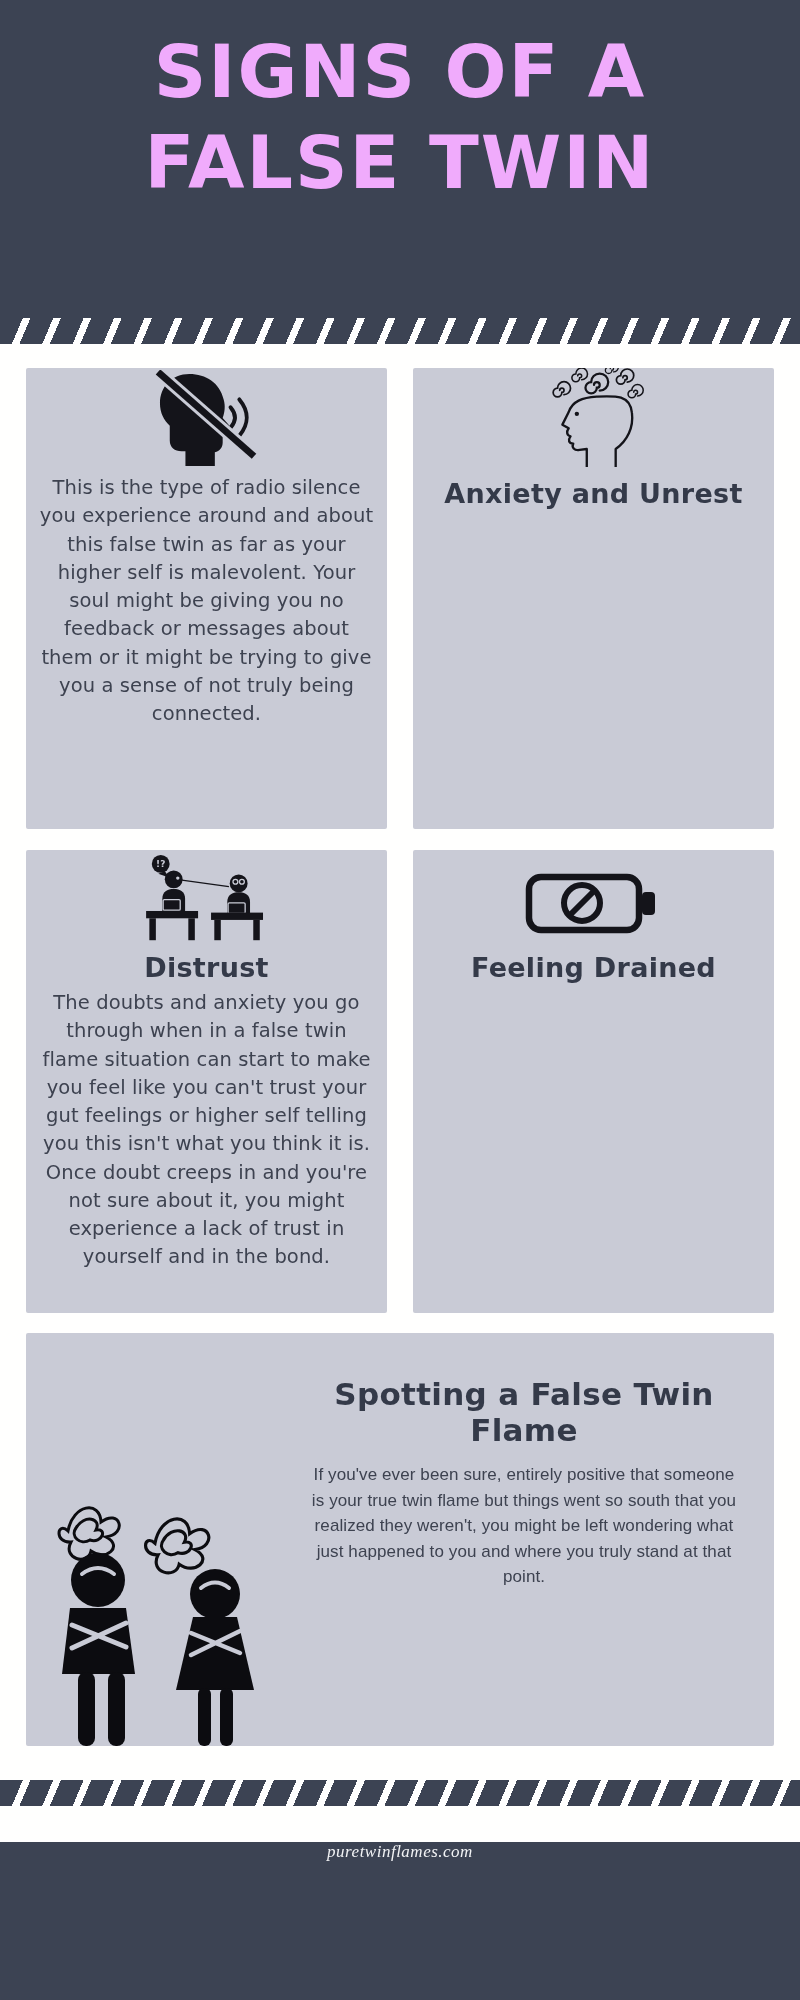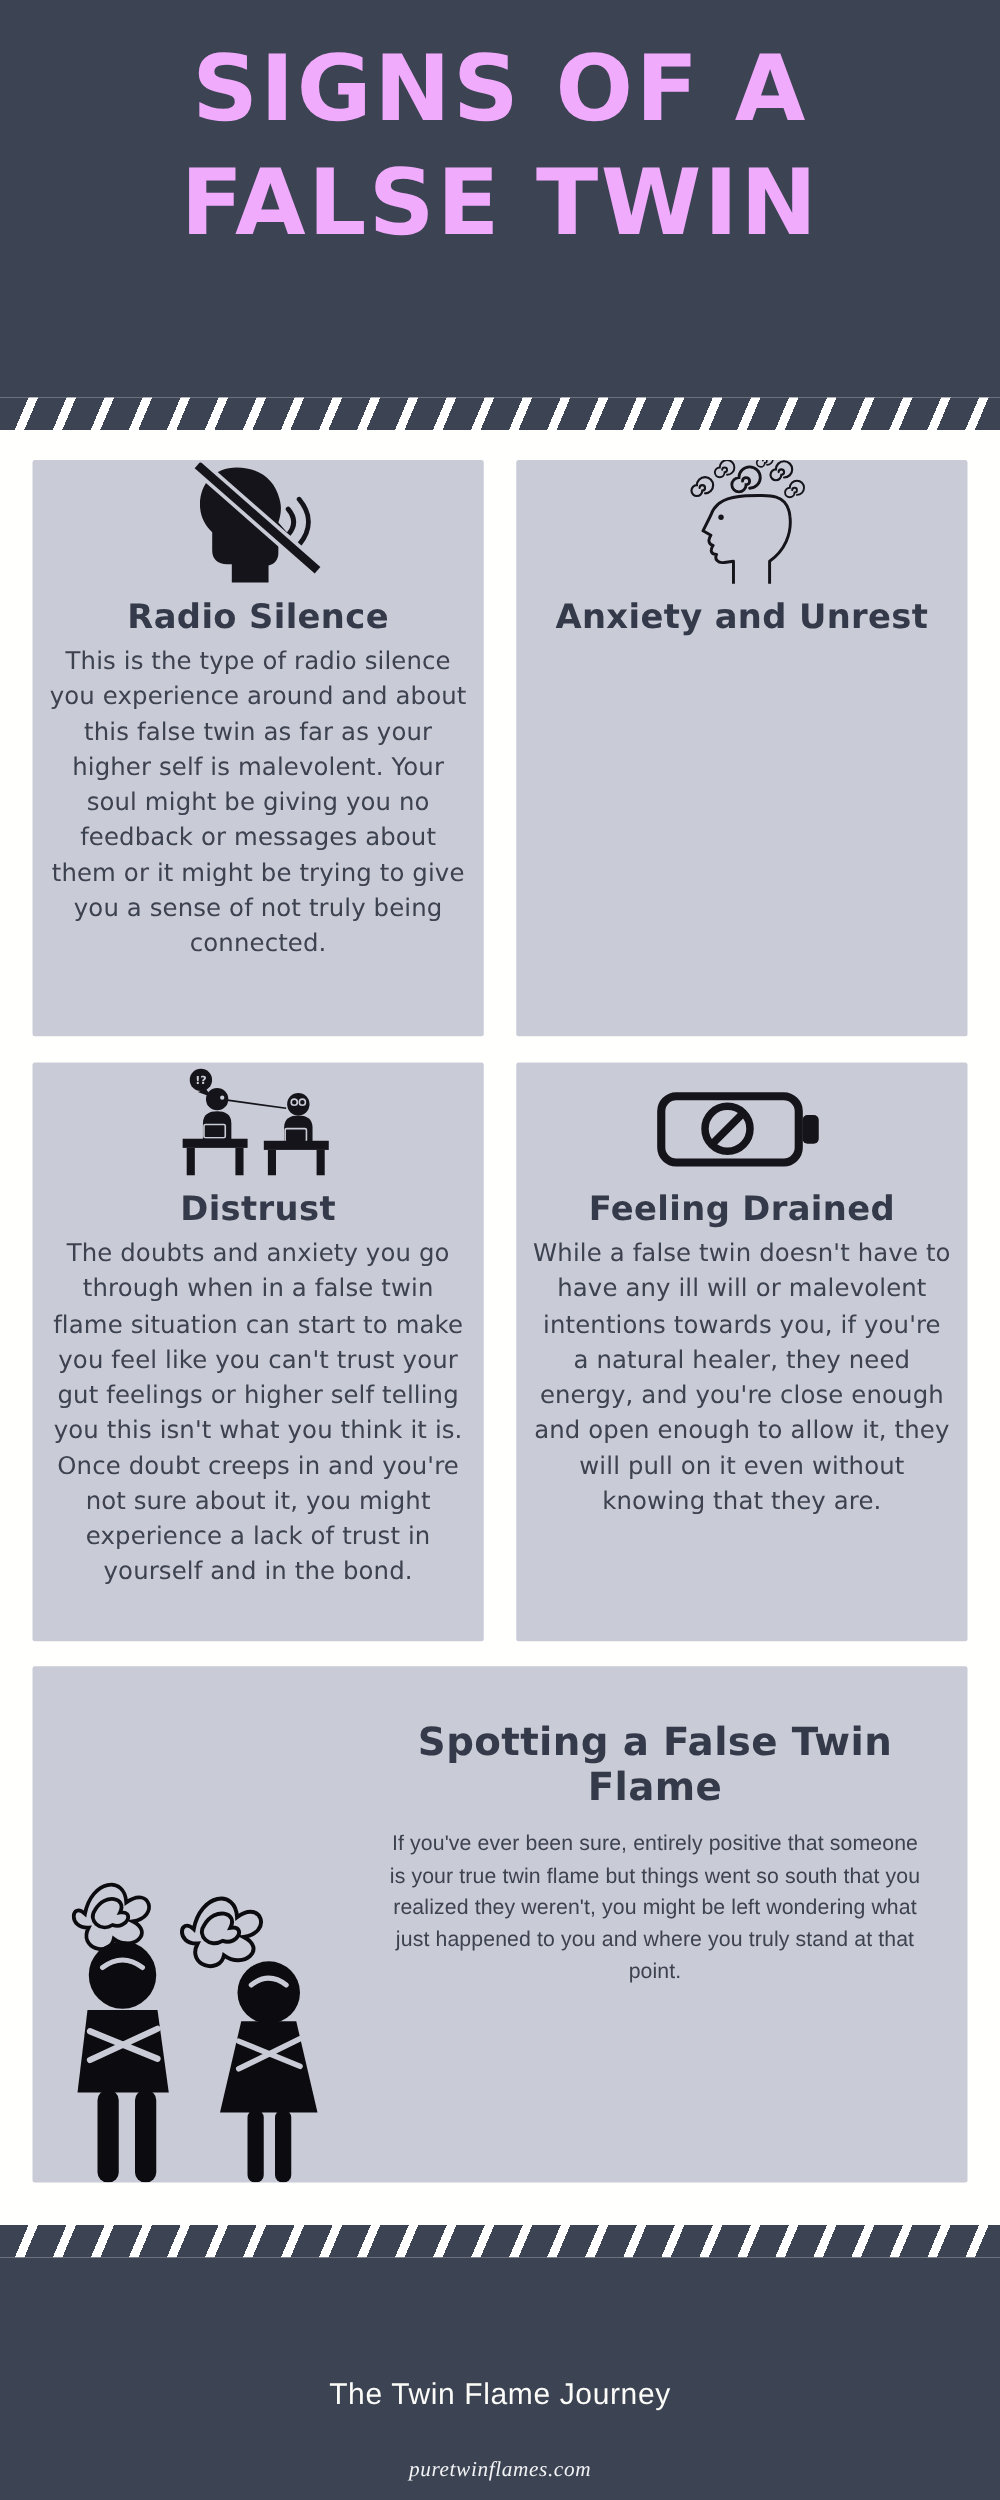--- a/index.html
+++ b/index.html
@@ -110,21 +110,20 @@
     <section class="card r1">
       <div class="icon-wrap">
         <svg width="122" height="98" viewBox="0 0 120 100" aria-hidden="true">
           <path fill="currentColor" d="M42,4 C24,4 12,17 12,34 C12,44 16,51 22,57 L22,72 C22,79 27,83 34,83 L38,83 L38,98 L68,98 L68,84 C73,83 76,79 76,74 L76,66 L82,64 C85,63 85,59 83,57 L76,49 C78,43 79,37 77,30 C73,13 59,4 42,4 Z"></path>
           <path fill="none" stroke="currentColor" stroke-width="4" stroke-linecap="round" d="M84,38 c6,7 6,14 0,21"></path>
           <path fill="none" stroke="currentColor" stroke-width="4" stroke-linecap="round" d="M93,30 c10,12 10,25 0,37"></path>
           <line x1="10" y1="2" x2="108" y2="88" stroke="#c9cbd6" stroke-width="13"></line>
           <line x1="10" y1="2" x2="108" y2="88" stroke="currentColor" stroke-width="7"></line>
         </svg>
       </div>
-      <h2>Radio Silence</h2>
       <p>This is the type of radio silence you experience around and about this false twin as far as your higher self is malevolent. Your soul might be giving you no feedback or messages about them or it might be trying to give you a sense of not truly being connected.</p>
     </section>
 
     <section class="card r1">
       <div class="icon-wrap">
         <svg width="116" height="112" viewBox="0 0 120 124" aria-hidden="true">
           <defs>
             <path id="sp" d="M0 0 a3 3 0 1 1 3 3 a6 6 0 1 1 -6 -6 a9 9 0 1 1 9 9" fill="none" stroke="currentColor" stroke-width="2.4" stroke-linecap="round"></path>
           </defs>
           <use href="#sp" transform="translate(22,38) scale(0.8)"></use>
@@ -176,21 +175,20 @@
     <section class="card r2">
       <div class="icon-wrap">
         <svg width="150" height="76" viewBox="0 0 150 76" aria-hidden="true">
           <rect x="10" y="11" width="110" height="53" rx="12" fill="none" stroke="currentColor" stroke-width="6.5"></rect>
           <rect x="123" y="26" width="13" height="23" rx="4" fill="currentColor"></rect>
           <circle cx="63" cy="37" r="18" fill="none" stroke="currentColor" stroke-width="6"></circle>
           <line x1="76" y1="24" x2="50" y2="50" stroke="currentColor" stroke-width="6"></line>
         </svg>
       </div>
       <h2>Feeling Drained</h2>
-      <p>While a false twin doesn't have to have any ill will or malevolent intentions towards you, if you're a natural healer, they need energy, and you're close enough and open enough to allow it, they will pull on it even without knowing that they are.</p>
     </section>
 
     <section class="card wide">
       <div class="wide-art">
         <svg width="300" height="262" viewBox="0 0 300 262" aria-hidden="true">
           <defs>
             <path id="tangle" fill="none" stroke="currentColor" stroke-width="3" d="M-20,5 C-15,-22 12,-26 13,-4 C32,-18 40,8 18,11 C36,20 18,36 3,25 C0,40 -26,33 -17,16 C-34,17 -31,-5 -20,5 Z M-12,2 C-4,-12 14,-8 8,4 C20,2 14,18 2,14 C-8,20 -18,10 -12,2 Z"></path>
           </defs>
 
           <use href="#tangle" transform="translate(60,42)"></use>
@@ -215,17 +213,16 @@
         <h2>Spotting a False Twin Flame</h2>
         <p>If you've ever been sure, entirely positive that someone is your true twin flame but things went so south that you realized they weren't, you might be left wondering what just happened to you and where you truly stand at that point.</p>
       </div>
     </section>
 
   </main>
 
   <div class="footer-gap"></div>
   <div class="stripes"></div>
   <footer>
-    <div class="brand">The Twin Flame Journey</div>
     <div class="website">puretwinflames.com</div>
   </footer>
 
 </div>
 
 </body></html>

